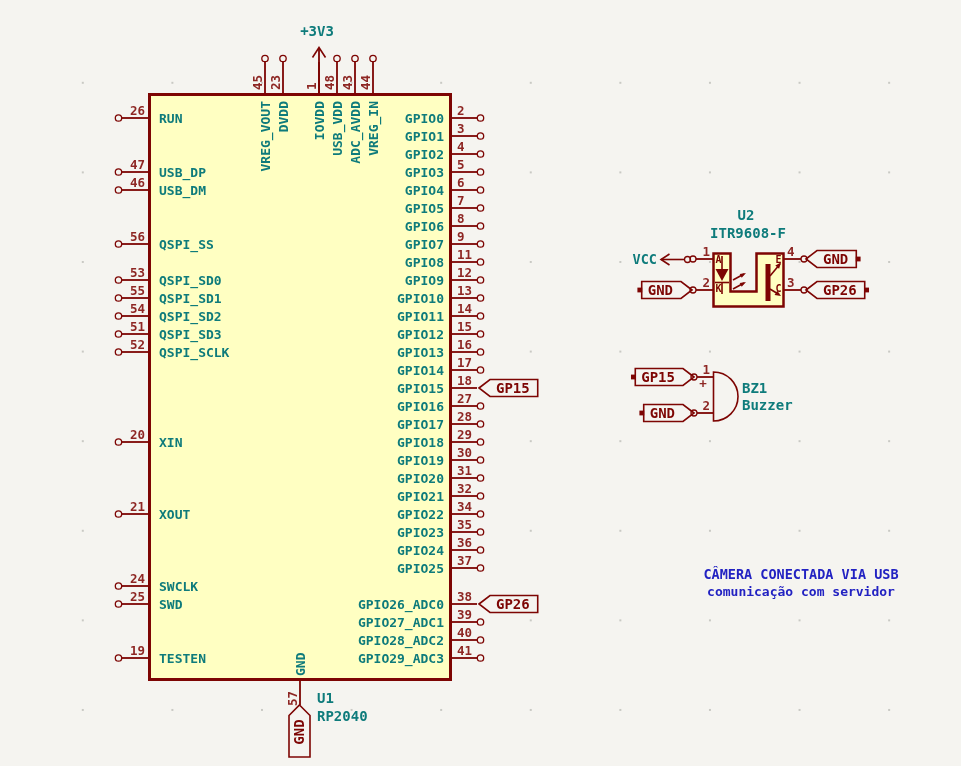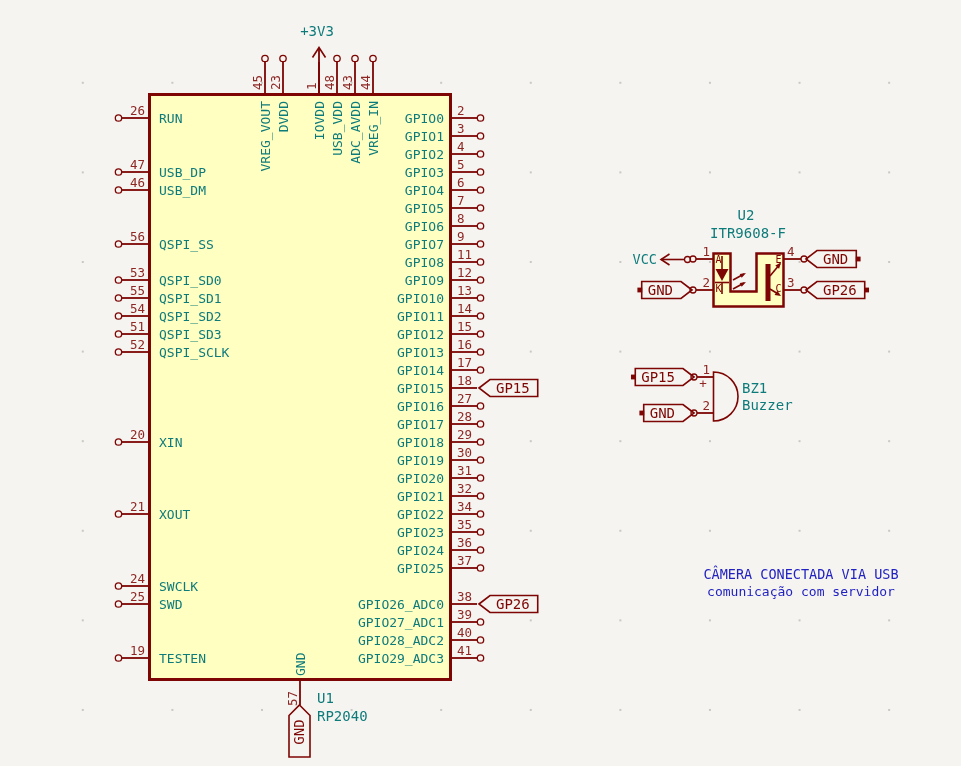--- a/index.html
+++ b/index.html
@@ -7,20 +7,21 @@
     --teal:#0E7B7B; --blue:#2222C2;
   }
   html,body{margin:0;padding:0;}
   #canvas{
     position:relative; width:961px; height:766px;
     background-color:var(--bg);
     background-image:radial-gradient(circle,#c9c9c4 1px, transparent 1.4px);
     background-size:89.6px 89.6px; background-position:38px 38px;
     overflow:hidden;
     font-family:"DejaVu Sans Mono",monospace;
+    font-weight:bold;
   }
   svg text{font-family:"DejaVu Sans Mono",monospace;}
   .body{fill:var(--fill);stroke:var(--maroon);}
   .pin{stroke:var(--maroon);stroke-width:1.8;}
   .thin{stroke:var(--maroon);stroke-width:1.6;fill:none;}
   .pin-circle{fill:none;stroke:var(--maroon);stroke-width:1.3;}
   .pnum{fill:var(--num);font-size:12.5px;}
   .pname{fill:var(--teal);font-size:13px;}
   .inner{fill:var(--maroon);font-size:10px;}
   .lbl-box{fill:none;stroke:var(--maroon);stroke-width:1.6;}

